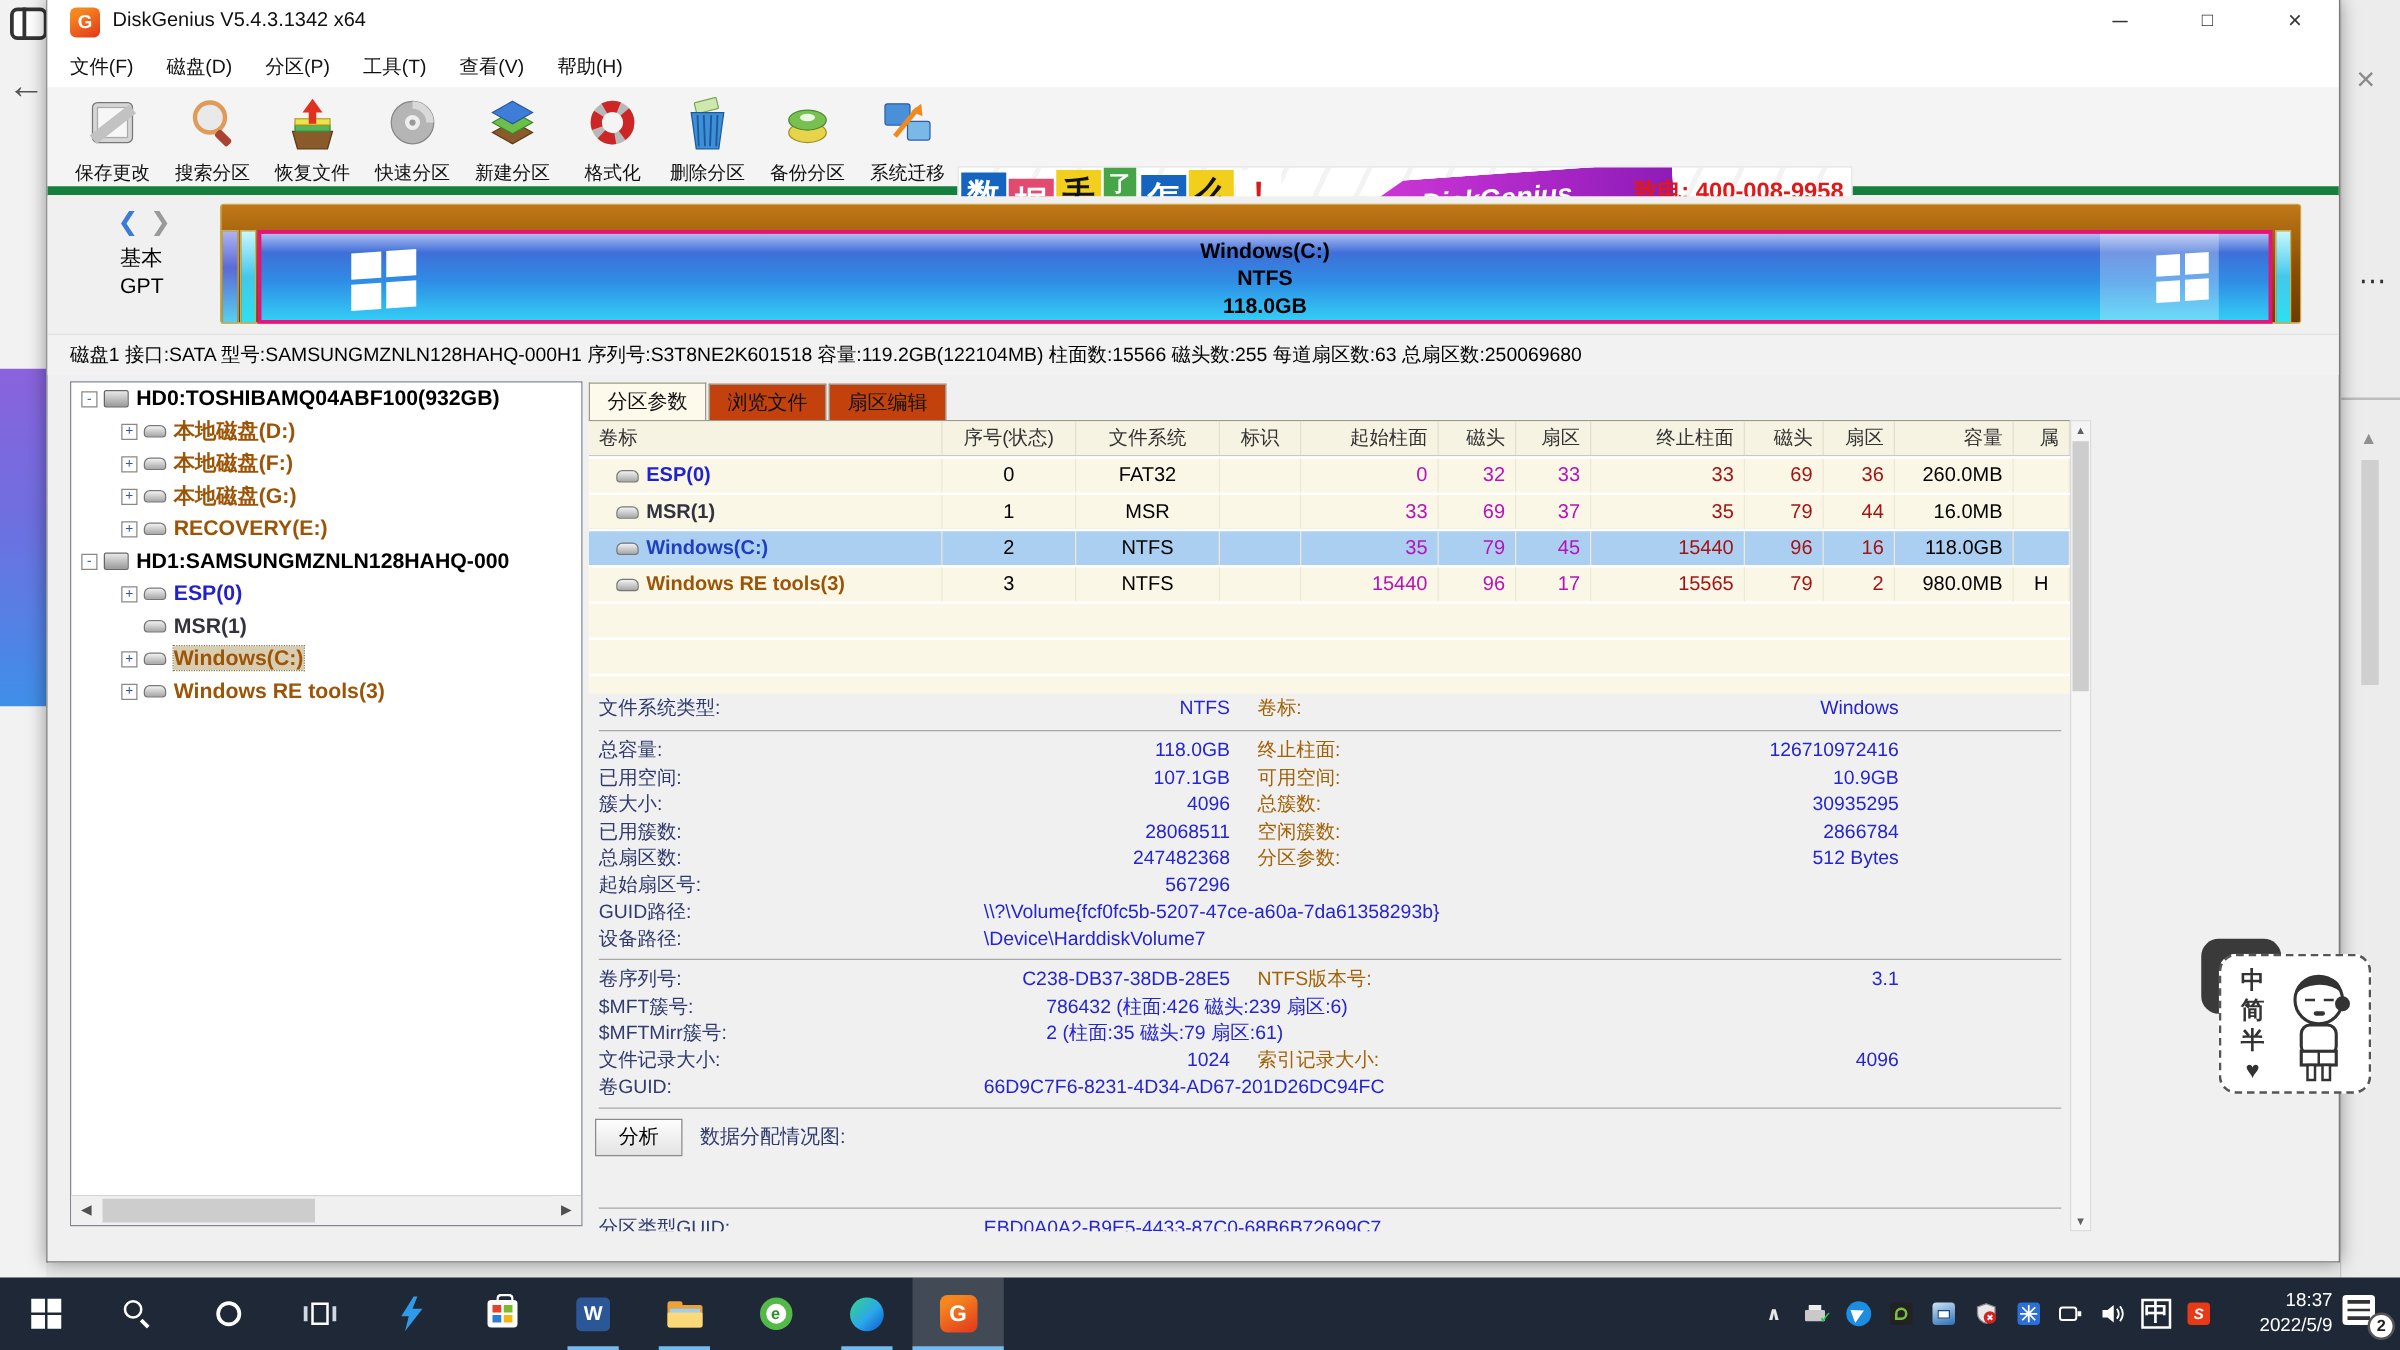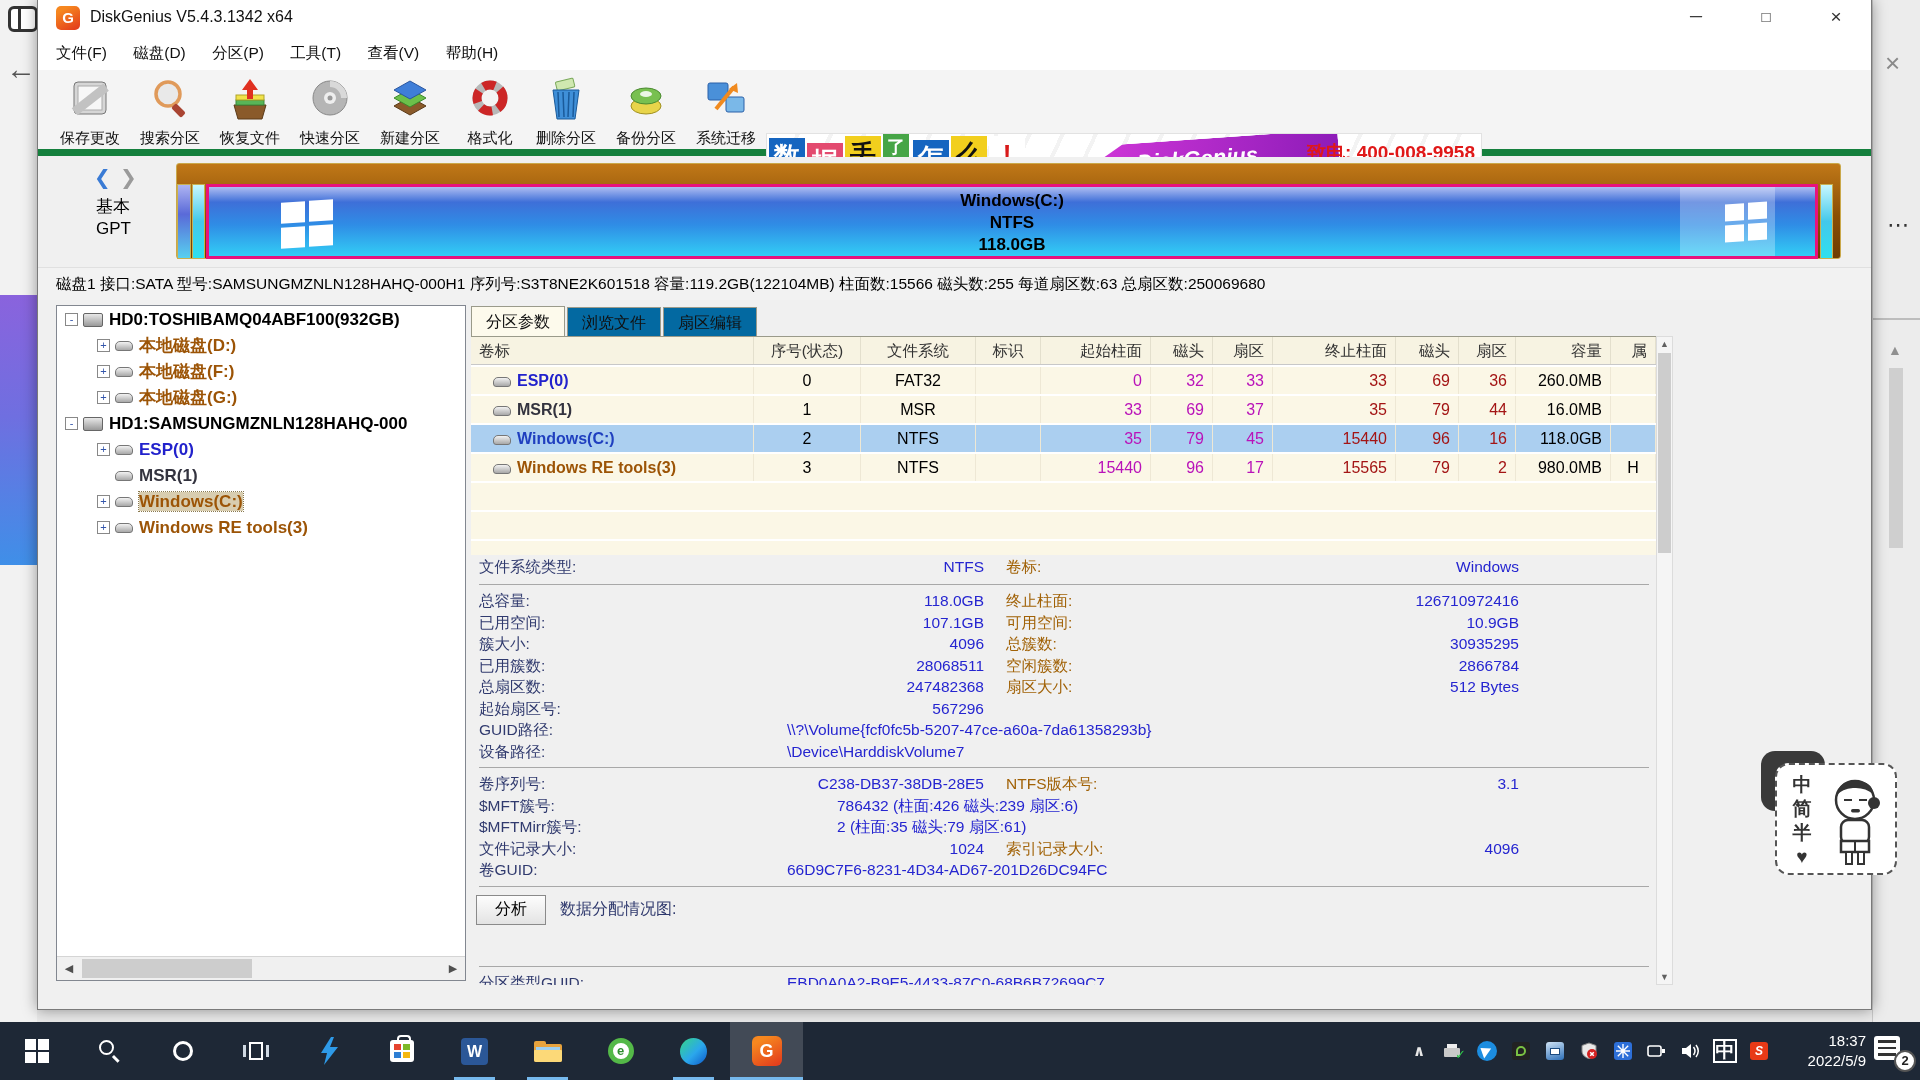--- a/index.html
+++ b/index.html
@@ -93,21 +93,21 @@
   .lvl0 { padding-left:8px; } .lvl1 { padding-left:40px; }
   .c-black { color:#000; } .c-brown { color:#9c5406; } .c-blue { color:#2222cc; } .c-dark { color:#33333f; }
   .tl.selected { background:#d8cdb0; outline:1px dotted #8a7a50; }
   #tree-hscroll { position:absolute; left:0; bottom:0; width:408px; height:24px; background:#f0f0f0; border-top:1px solid #d5d5d5; }
   .scr-btn { position:absolute; top:0; width:24px; height:23px; text-align:center; line-height:23px; font-size:11px; color:#505050; background:#f0f0f0; }
   #tree-hscroll .thumb { position:absolute; left:25px; top:2px; width:170px; height:19px; background:#cdcdcd; }
 
   
   #tabbar { position:absolute; left:433px; top:306px; height:30px; }
   .tab { display:inline-block; height:30px; padding:0 14px; line-height:30px; font-size:16px; color:#111;
-    background:#0369a1; border:1px solid #9a9a8a; border-bottom:none; margin-right:2px; vertical-align:bottom; }
+    background:#c2410c; border:1px solid #9a9a8a; border-bottom:none; margin-right:2px; vertical-align:bottom; }
   .tab.active { background:#fdfaec; height:31px; font-weight:normal; }
 
   
   #ptable { position:absolute; left:433px; top:336px; width:1185px; height:219px; background:#fbf7e6; border-top:1px solid #9a9a8a; overflow:hidden; }
   .tr, #thead { display:grid; grid-template-columns:283px 107px 115px 65px 110px 62px 60px 123px 63px 57px 95px 45px; }
   #thead { height:28px; line-height:28px; background:#f7f3e2; border-bottom:1px solid #c8c8c8; }
   .th { font-size:15.5px; color:#333; padding:0 8px; border-right:1px solid #e3dfcd; overflow:hidden; }
   .tr { height:29px; line-height:27px; border-top:2px solid #fff; }
   .td { font-size:16px; padding:0 8px; border-right:1px solid #eee8d5; overflow:hidden; white-space:nowrap; }
   .a-l { text-align:left; } .a-c { text-align:center; } .a-r { text-align:right; }
@@ -362,20 +362,21 @@
 
   <div id="infoline">
     <span>磁盘1 接口:SATA 型号:SAMSUNGMZNLN128HAHQ-000H1 序列号:S3T8NE2K601518 容量:119.2GB(122104MB) 柱面数:15566 磁头数:255 每道扇区数:63 总扇区数:250069680</span>
   </div>
 
   <div id="tree">
     <div class="trow lvl0"><span class="exp">-</span><span class="ico-hd"></span><span class="tl c-black">HD0:TOSHIBAMQ04ABF100(932GB)</span></div>
     <div class="trow lvl1"><span class="exp">+</span><span class="ico-pt"></span><span class="tl c-brown">本地磁盘(D:)</span></div>
     <div class="trow lvl1"><span class="exp">+</span><span class="ico-pt"></span><span class="tl c-brown">本地磁盘(F:)</span></div>
     <div class="trow lvl1"><span class="exp">+</span><span class="ico-pt"></span><span class="tl c-brown">本地磁盘(G:)</span></div>
+    <div class="trow lvl1"><span class="exp">+</span><span class="ico-pt"></span><span class="tl c-brown">RECOVERY(E:)</span></div>
     <div class="trow lvl0"><span class="exp">-</span><span class="ico-hd"></span><span class="tl c-black">HD1:SAMSUNGMZNLN128HAHQ-000</span></div>
     <div class="trow lvl1"><span class="exp">+</span><span class="ico-pt"></span><span class="tl c-blue">ESP(0)</span></div>
     <div class="trow lvl1"><span class="exp hide"></span><span class="ico-pt"></span><span class="tl c-dark">MSR(1)</span></div>
     <div class="trow lvl1"><span class="exp">+</span><span class="ico-pt"></span><span class="tl c-brown selected">Windows(C:)</span></div>
     <div class="trow lvl1"><span class="exp">+</span><span class="ico-pt"></span><span class="tl c-brown">Windows RE tools(3)</span></div>
     <div id="tree-hscroll">
       <div class="scr-btn" style="left:0">◀</div>
       <div class="thumb"></div>
       <div class="scr-btn" style="right:0">▶</div>
     </div>
@@ -495,21 +496,21 @@
       </div>
     <div class="dr">
         <span class="dlab">已用簇数:</span>
         <span class="dval">28068511</span>
         <span class="dlab2">空闲簇数:</span>
         <span class="dval">2866784</span>
       </div>
     <div class="dr">
         <span class="dlab">总扇区数:</span>
         <span class="dval">247482368</span>
-        <span class="dlab2">扇区大小:</span>
+        <span class="dlab2">分区参数:</span>
         <span class="dval">512 Bytes</span>
       </div>
     <div class="dr">
         <span class="dlab">起始扇区号:</span>
         <span class="dval">567296</span>
         <span></span>
         <span></span>
       </div>
     <div class="dr">
         <span class="dlab">GUID路径:</span>

